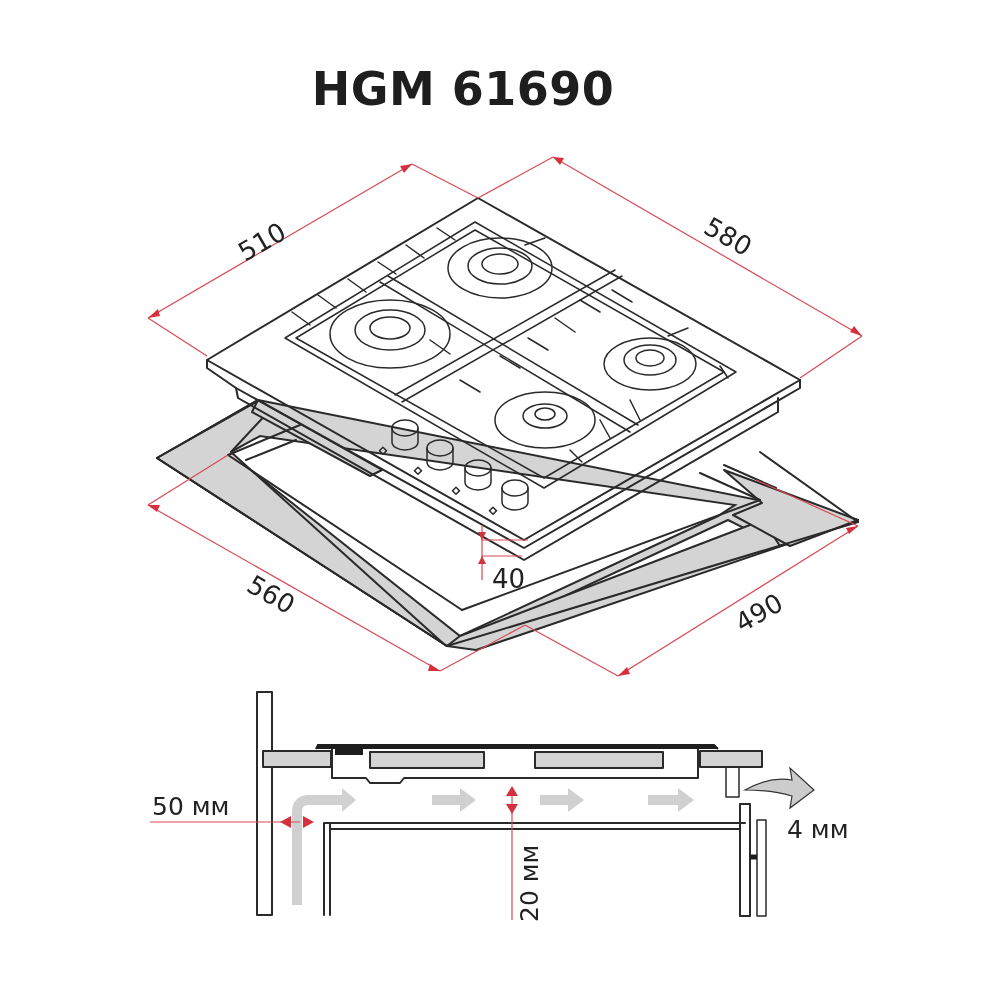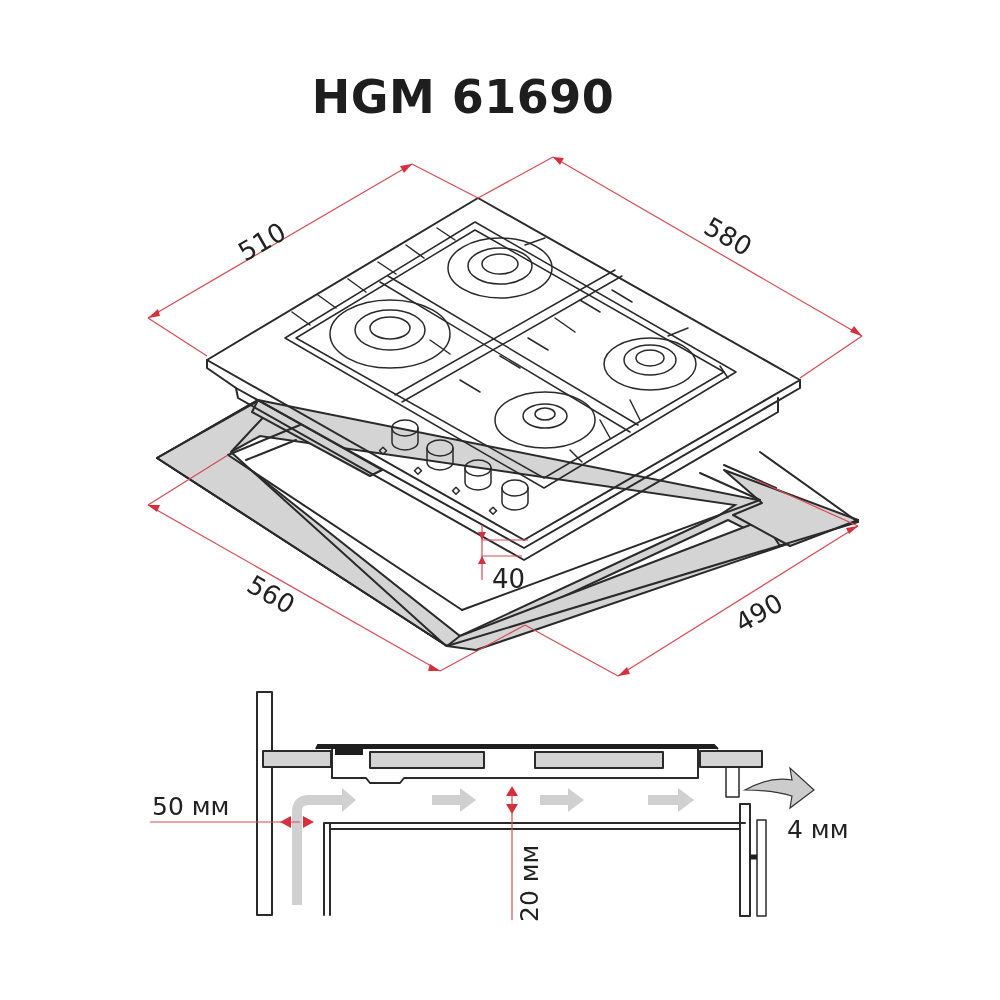--- a/index.html
+++ b/index.html
@@ -1,18 +1,18 @@
 <!DOCTYPE html>
 <html><head>
 <meta charset="utf-8">
 <style>
   html, body { margin:0; padding:0; background:#ffffff; }
   body { width:1000px; height:1000px; position:relative; overflow:hidden;
          font-family: "DejaVu Sans", "Liberation Sans", sans-serif; }
-  #title { position:absolute; left:0; width:926px; top:70px; text-align:center;
+  #title { position:absolute; left:0; width:926px; top:62px; text-align:center;
            font-size:46px; font-weight:bold; color:#1e1e1e; letter-spacing:0.5px; }
   svg#drawing { position:absolute; left:0; top:0; }
   .ln { fill:none; stroke:#2a2a2a; stroke-width:2; stroke-linejoin:round; stroke-linecap:round; }
   .ln-thin { fill:none; stroke:#2a2a2a; stroke-width:1.5; stroke-linejoin:round; stroke-linecap:round; }
   .dim { fill:none; stroke:#d64a55; stroke-width:1.2; }
   .dimtxt { font-family:"DejaVu Sans", sans-serif; font-size:26px; fill:#222; }
   .lbl { font-family:"DejaVu Sans", sans-serif; font-size:25px; fill:#222; }
   .gray { fill:#d4d4d4; stroke:#2a2a2a; stroke-width:2; stroke-linejoin:round; }
   .flow { fill:none; stroke:#d0d0d0; stroke-width:10; stroke-linecap:butt; }
   .flowhead { fill:#d0d0d0; }

